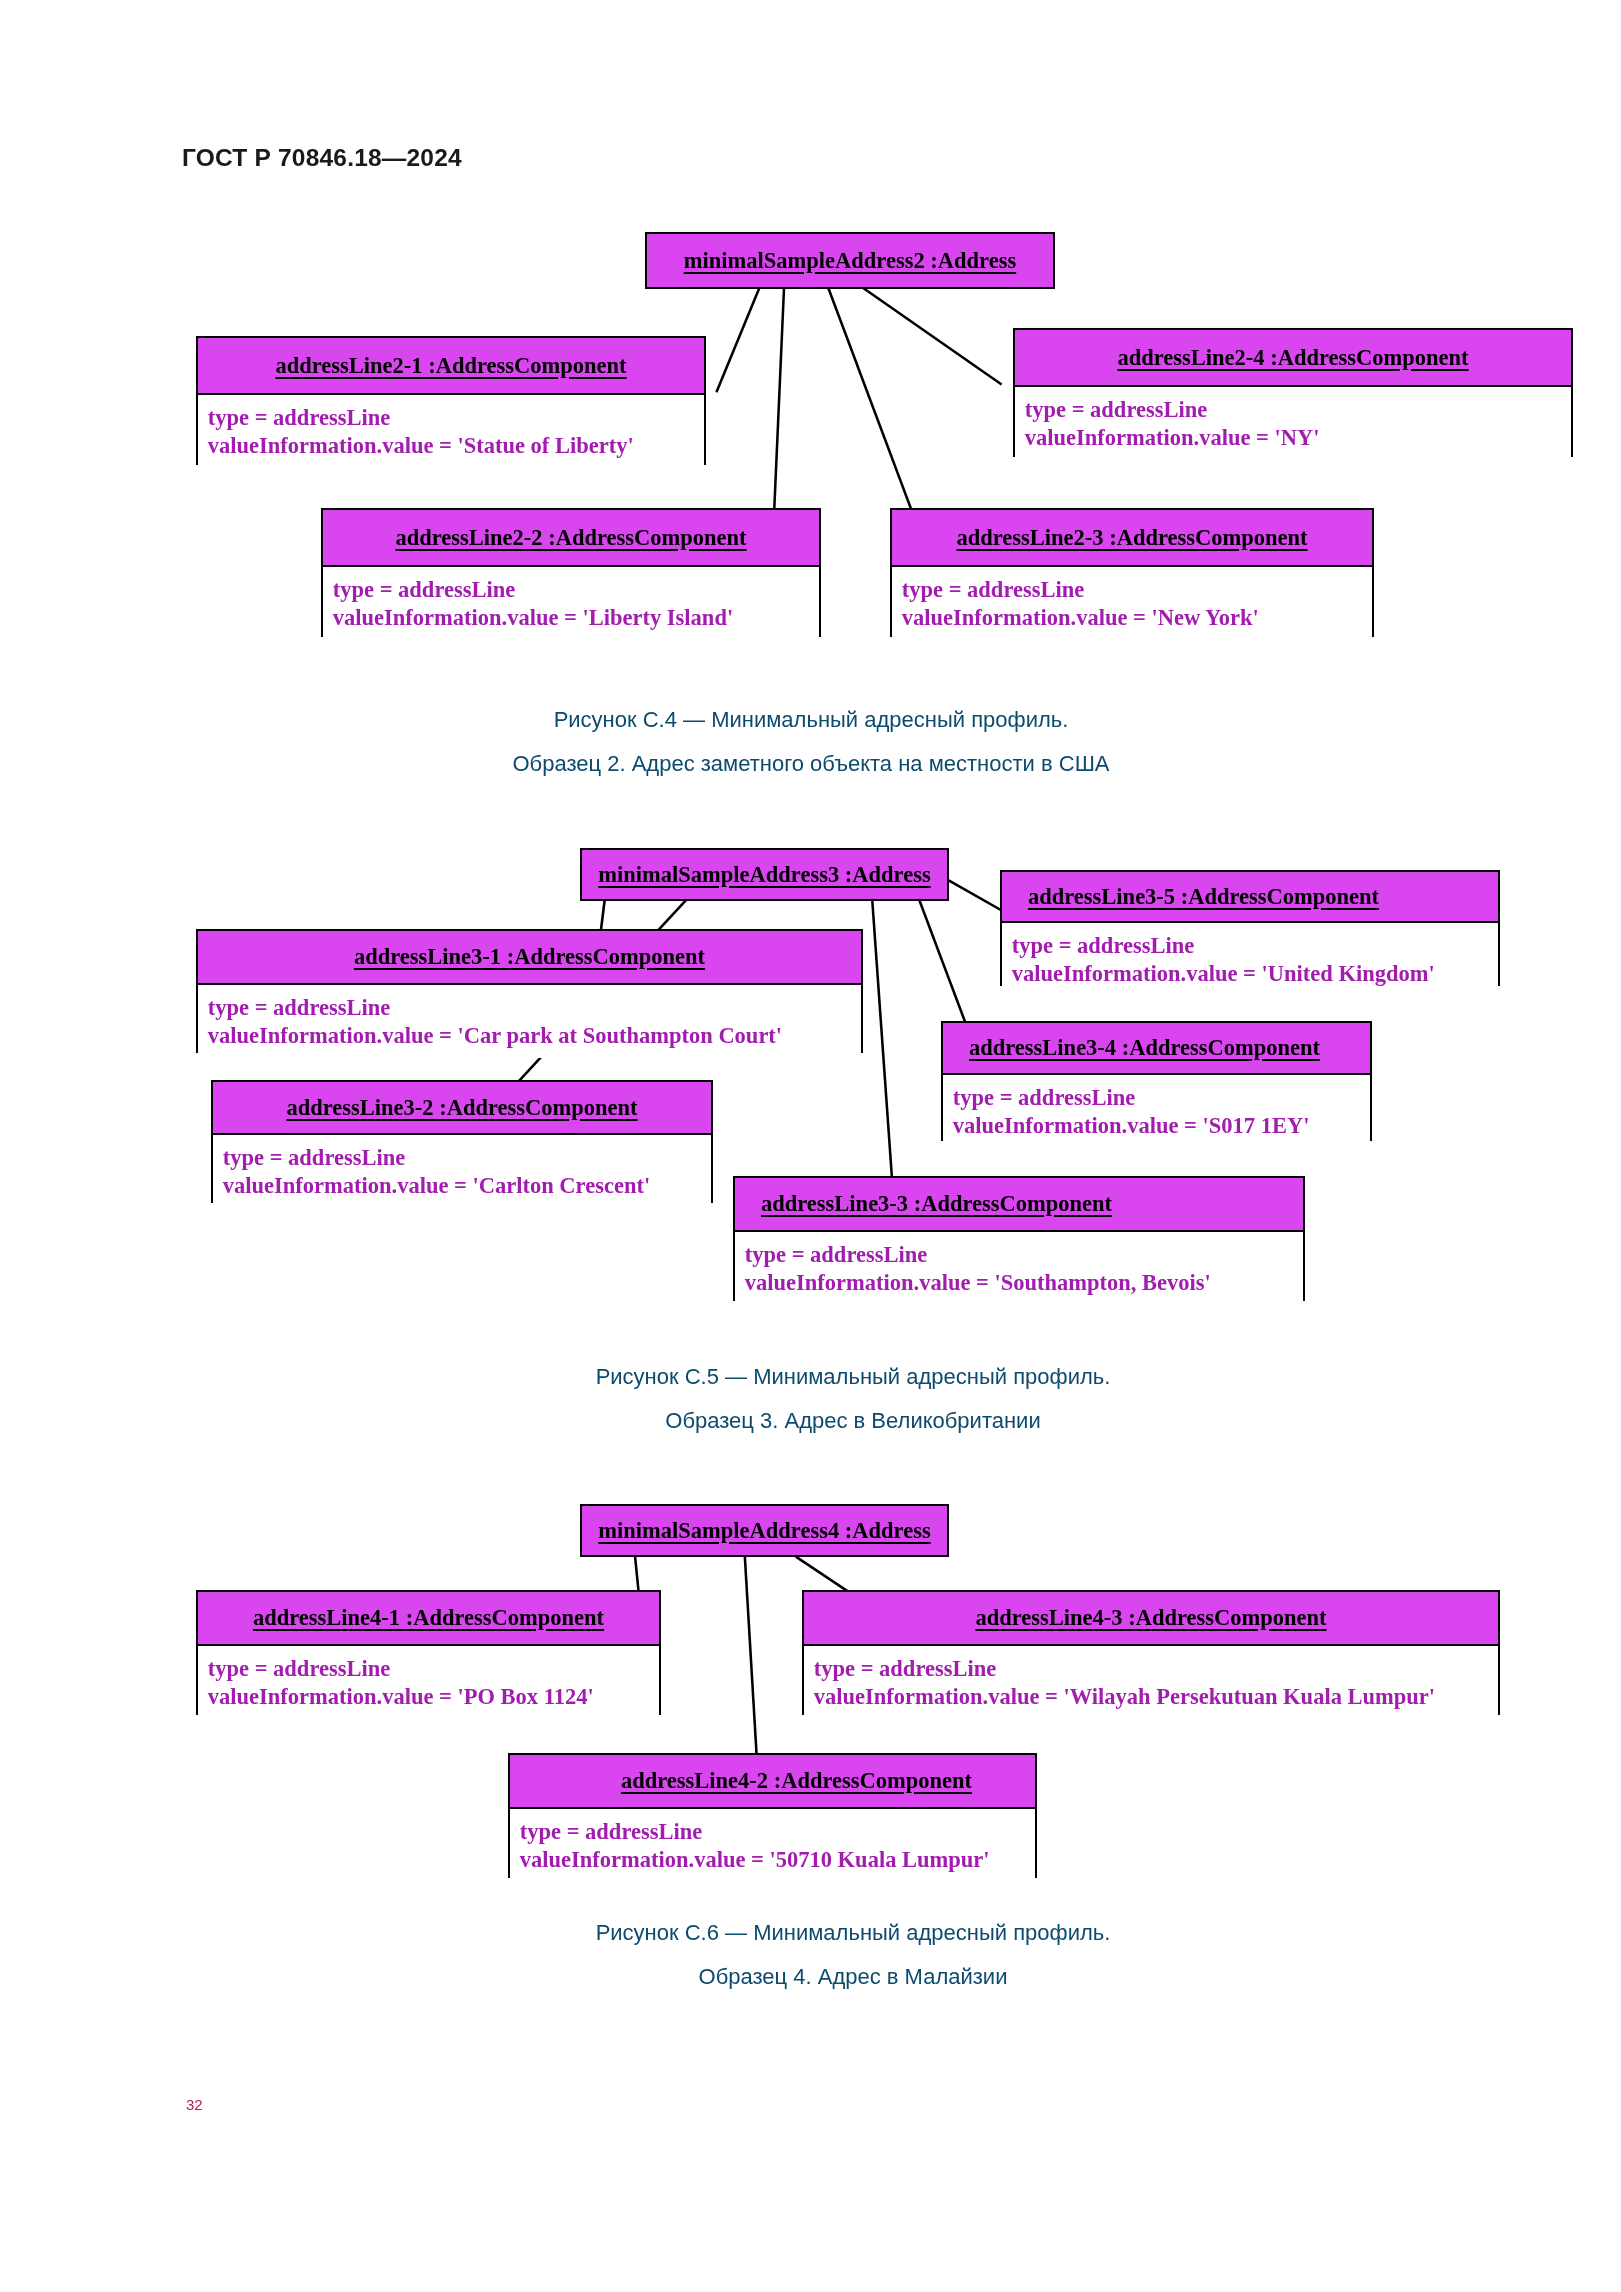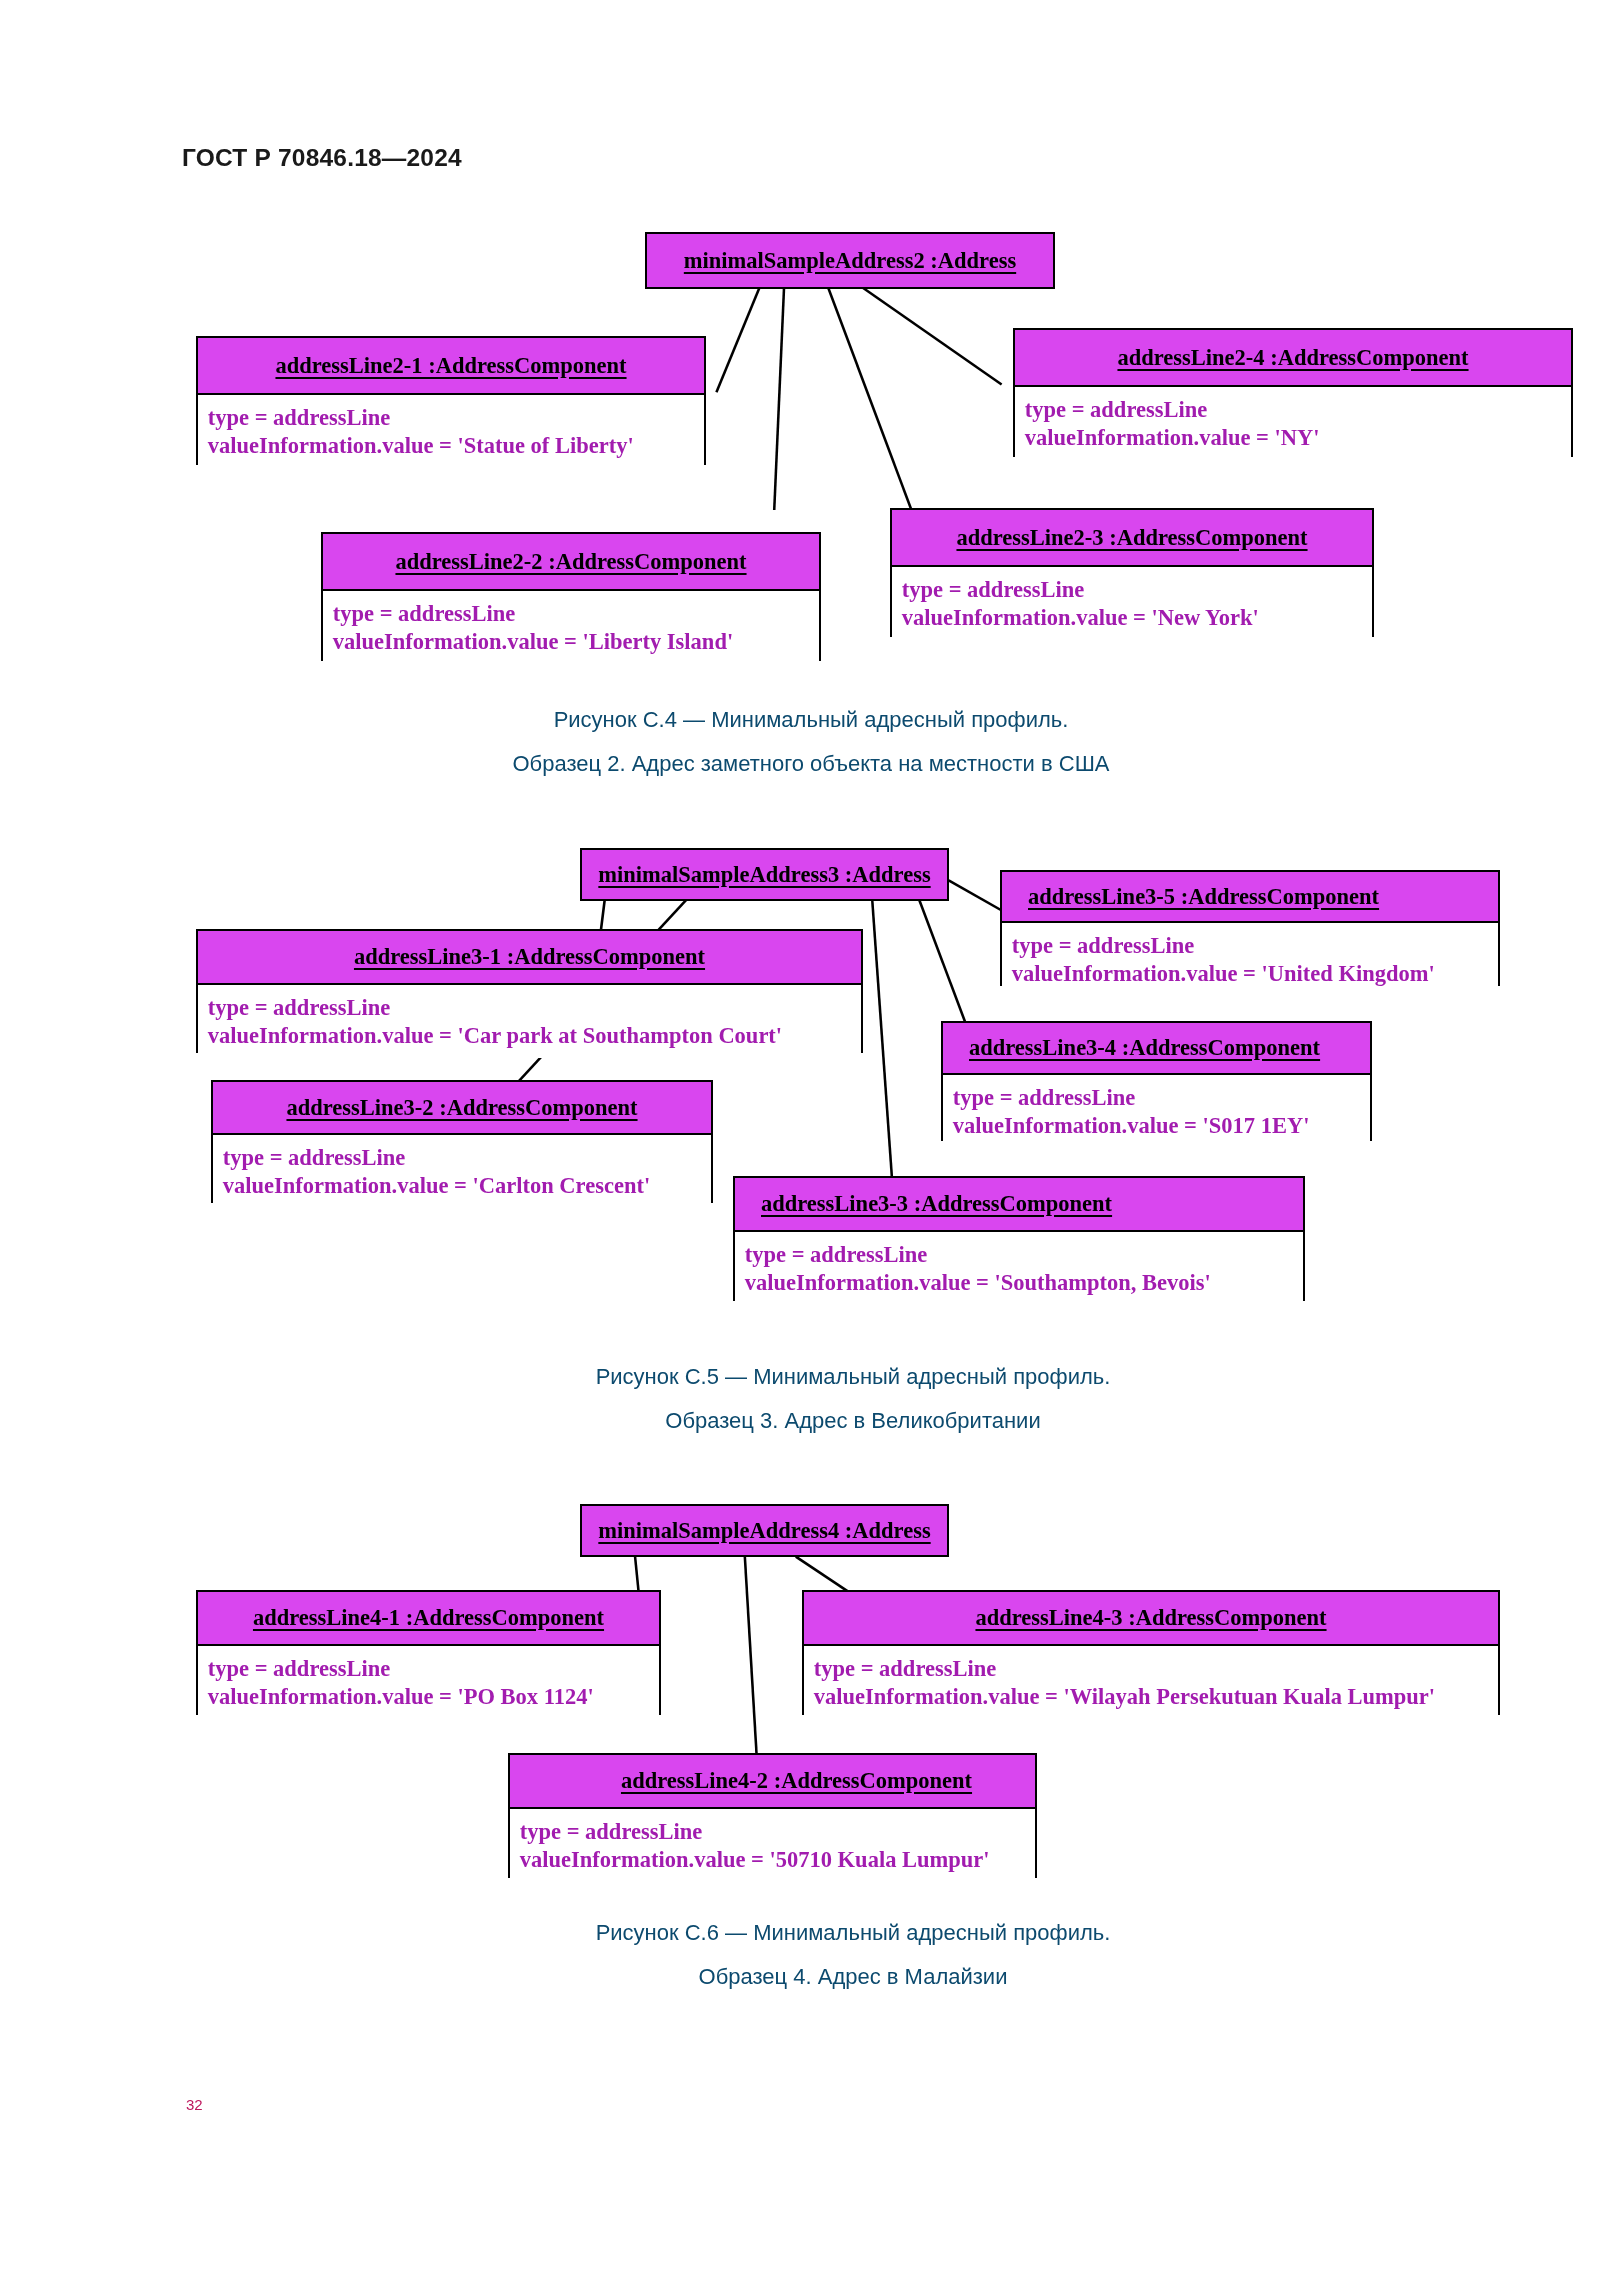--- a/index.html
+++ b/index.html
@@ -156,21 +156,21 @@
     <div class="uml-box" style="left:1013px; top:328px; width:560px; height:129px;">
       <div class="uml-title-row center" style="height:57px;">
         <span class="uml-title">addressLine2-4 :AddressComponent</span>
       </div>
       <div class="uml-attrs">
         <div class="uml-attr">type = addressLine</div>
         <div class="uml-attr">valueInformation.value = 'NY'</div>
       </div>
     </div>
 
-    <div class="uml-box" style="left:321px; top:508px; width:500px; height:129px;margin-top:24px;">
+    <div class="uml-box" style="left:321px; top:508px; width:500px; height:129px;">
       <div class="uml-title-row center" style="height:57px;">
         <span class="uml-title">addressLine2-2 :AddressComponent</span>
       </div>
       <div class="uml-attrs">
         <div class="uml-attr">type = addressLine</div>
         <div class="uml-attr">valueInformation.value = 'Liberty Island'</div>
       </div>
     </div>
 
     <div class="uml-box" style="left:890px; top:508px; width:484px; height:129px;">

